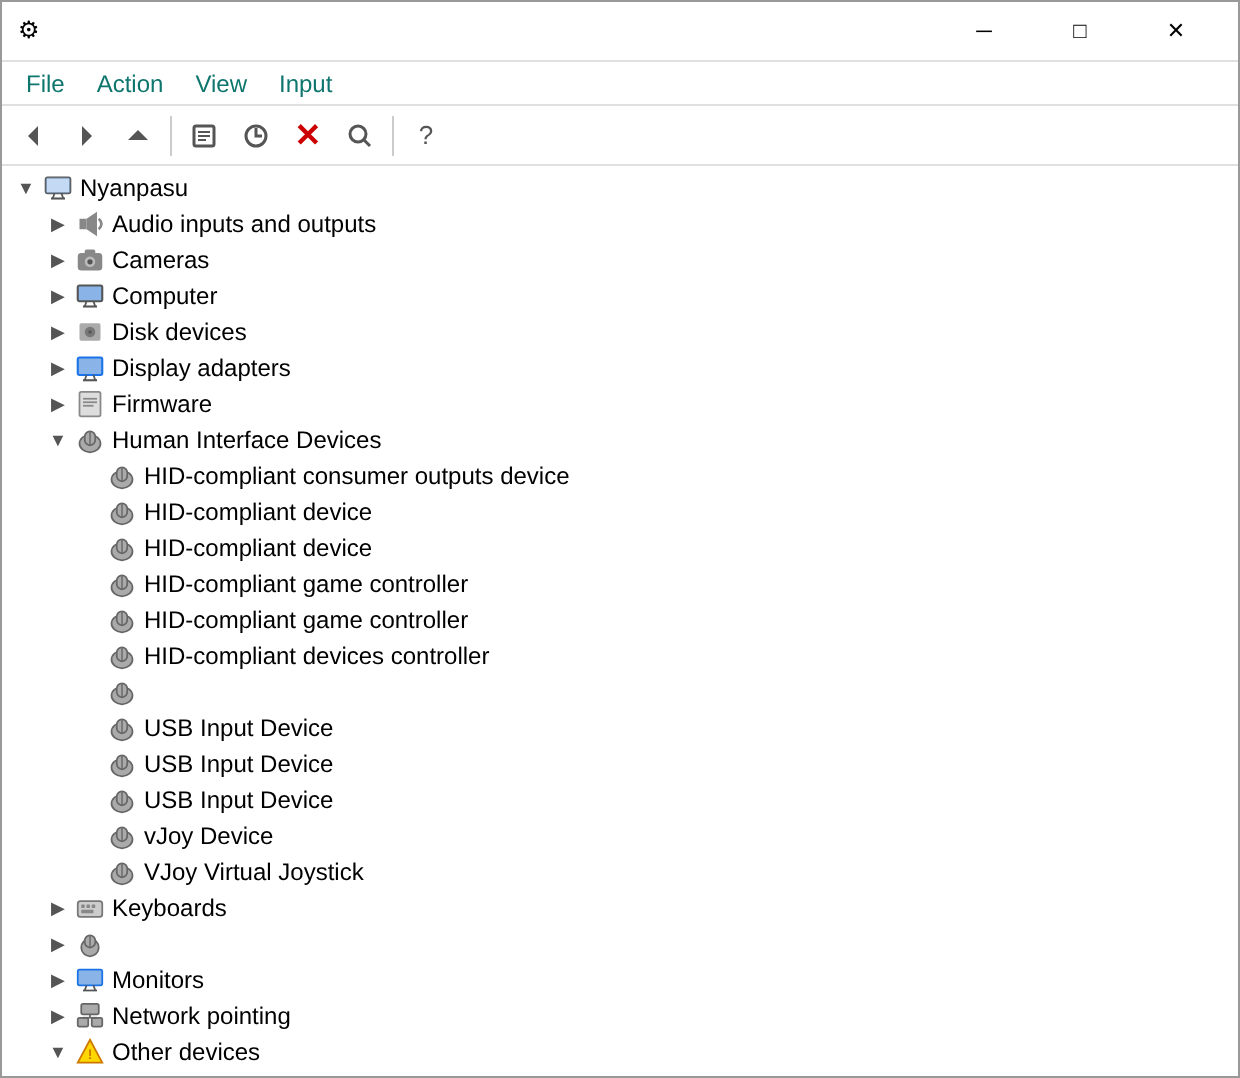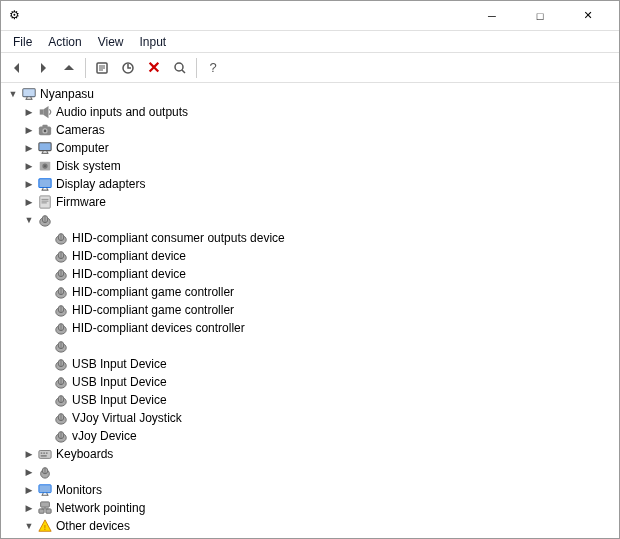--- a/index.html
+++ b/index.html
@@ -60,21 +60,21 @@
       display: flex;
       align-items: center;
       padding: 0 4px;
       border-bottom: 1px solid #e0e0e0;
       background: #fff;
     }
     .menu-item {
       padding: 2px 8px;
       font-size: 12px;
       cursor: pointer;
-      color: #0f172a;
+      color: #0f766e;
     }
     .toolbar {
       height: 30px;
       display: flex;
       align-items: center;
       padding: 2px 4px;
       border-bottom: 1px solid #e0e0e0;
       background: #fff;
       gap: 2px;
     }
@@ -273,21 +273,21 @@
       <div class="tree-item">
         <span class="indent" style="width:20px;"></span>
         <span class="expander">▶</span>
         <span class="item-icon" style="color:#888;">
           <svg width="14" height="14" viewBox="0 0 16 16">
             <rect x="2" y="3" width="12" height="10" rx="1" fill="#aaa"></rect>
             <ellipse cx="8" cy="8" rx="3" ry="3" fill="#777"></ellipse>
             <ellipse cx="8" cy="8" rx="1" ry="1" fill="#555"></ellipse>
           </svg>
         </span>
-        <span class="item-label">Disk system</span>
+        <span class="item-label">Disk devices</span>
       </div>
 
       <div class="tree-item">
         <span class="indent" style="width:20px;"></span>
         <span class="expander">▶</span>
         <span class="item-icon" style="color:#1a73e8;">
           <svg width="14" height="14" viewBox="0 0 16 16">
             <rect x="1" y="2" width="14" height="10" rx="1" fill="#8ab4e8"></rect>
             <rect x="1" y="2" width="14" height="10" rx="1" fill="none" stroke="#1a73e8" stroke-width="1.2"></rect>
             <line x1="6" y1="12" x2="5" y2="15" stroke="#555" stroke-width="1"></line>
@@ -315,20 +315,21 @@
       <div class="tree-item">
         <span class="indent" style="width:20px;"></span>
         <span class="expander">▼</span>
         <span class="item-icon" style="color:#666;">
           <svg width="14" height="14" viewBox="0 0 16 16">
             <ellipse cx="8" cy="10" rx="6" ry="5" fill="#aaa" stroke="#666" stroke-width="1"></ellipse>
             <rect x="5" y="3" width="6" height="8" rx="3" fill="#aaa" stroke="#666" stroke-width="1"></rect>
             <line x1="8" y1="3" x2="8" y2="11" stroke="#666" stroke-width="0.8"></line>
           </svg>
         </span>
+        <span class="item-label">Human Interface Devices</span>
       </div>
 
       <div class="tree-item">
         <span class="indent" style="width:36px;"></span>
         <span class="expander" style="visibility:hidden;">▶</span>
         <span class="item-icon" style="color:#666;">
           <svg width="14" height="14" viewBox="0 0 16 16">
             <ellipse cx="8" cy="10" rx="6" ry="5" fill="#aaa" stroke="#666" stroke-width="1"></ellipse>
             <rect x="5" y="3" width="6" height="8" rx="3" fill="#aaa" stroke="#666" stroke-width="1"></rect>
             <line x1="8" y1="3" x2="8" y2="11" stroke="#666" stroke-width="0.8"></line>
@@ -457,34 +458,34 @@
       <div class="tree-item">
         <span class="indent" style="width:36px;"></span>
         <span class="expander" style="visibility:hidden;">▶</span>
         <span class="item-icon" style="color:#666;">
           <svg width="14" height="14" viewBox="0 0 16 16">
             <ellipse cx="8" cy="10" rx="6" ry="5" fill="#aaa" stroke="#666" stroke-width="1"></ellipse>
             <rect x="5" y="3" width="6" height="8" rx="3" fill="#aaa" stroke="#666" stroke-width="1"></rect>
             <line x1="8" y1="3" x2="8" y2="11" stroke="#666" stroke-width="0.8"></line>
           </svg>
         </span>
+        <span class="item-label">vJoy Device</span>
+      </div>
+
+      <div class="tree-item">
+        <span class="indent" style="width:36px;"></span>
+        <span class="expander" style="visibility:hidden;">▶</span>
+        <span class="item-icon" style="color:#666;">
+          <svg width="14" height="14" viewBox="0 0 16 16">
+            <ellipse cx="8" cy="10" rx="6" ry="5" fill="#aaa" stroke="#666" stroke-width="1"></ellipse>
+            <rect x="5" y="3" width="6" height="8" rx="3" fill="#aaa" stroke="#666" stroke-width="1"></rect>
+            <line x1="8" y1="3" x2="8" y2="11" stroke="#666" stroke-width="0.8"></line>
+          </svg>
+        </span>
         <span class="item-label">VJoy Virtual Joystick</span>
-      </div>
-
-      <div class="tree-item">
-        <span class="indent" style="width:36px;"></span>
-        <span class="expander" style="visibility:hidden;">▶</span>
-        <span class="item-icon" style="color:#666;">
-          <svg width="14" height="14" viewBox="0 0 16 16">
-            <ellipse cx="8" cy="10" rx="6" ry="5" fill="#aaa" stroke="#666" stroke-width="1"></ellipse>
-            <rect x="5" y="3" width="6" height="8" rx="3" fill="#aaa" stroke="#666" stroke-width="1"></rect>
-            <line x1="8" y1="3" x2="8" y2="11" stroke="#666" stroke-width="0.8"></line>
-          </svg>
-        </span>
-        <span class="item-label">vJoy Device</span>
       </div>
 
       <div class="tree-item">
         <span class="indent" style="width:20px;"></span>
         <span class="expander">▶</span>
         <span class="item-icon" style="color:#555;">
           <svg width="14" height="14" viewBox="0 0 16 16">
             <rect x="1" y="4" width="14" height="9" rx="1.5" fill="#ccc" stroke="#777" stroke-width="1"></rect>
             <rect x="3" y="6" width="2" height="2" rx="0.5" fill="#888"></rect>
             <rect x="6" y="6" width="2" height="2" rx="0.5" fill="#888"></rect>

